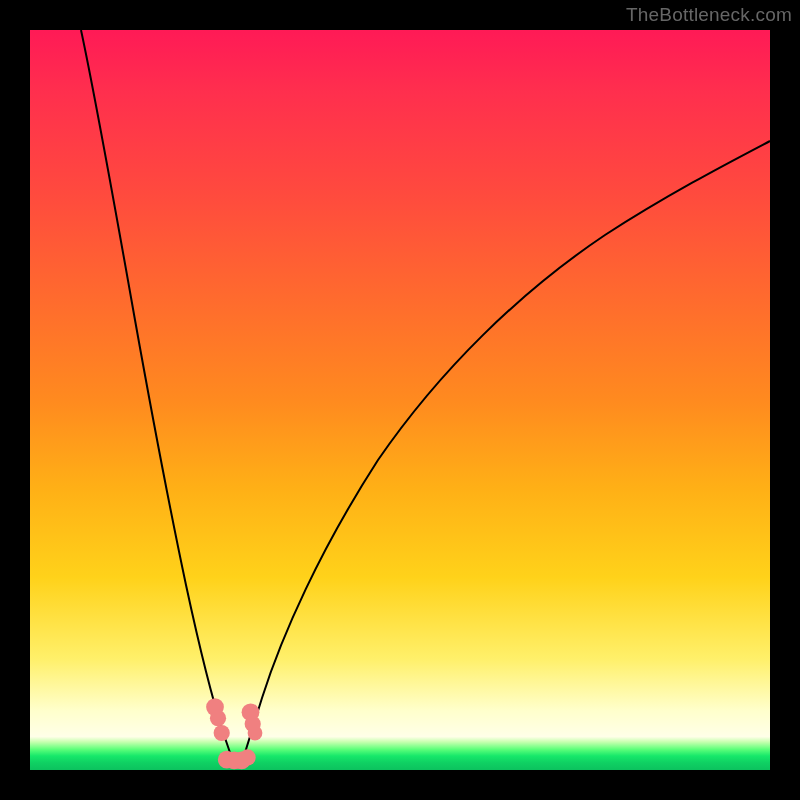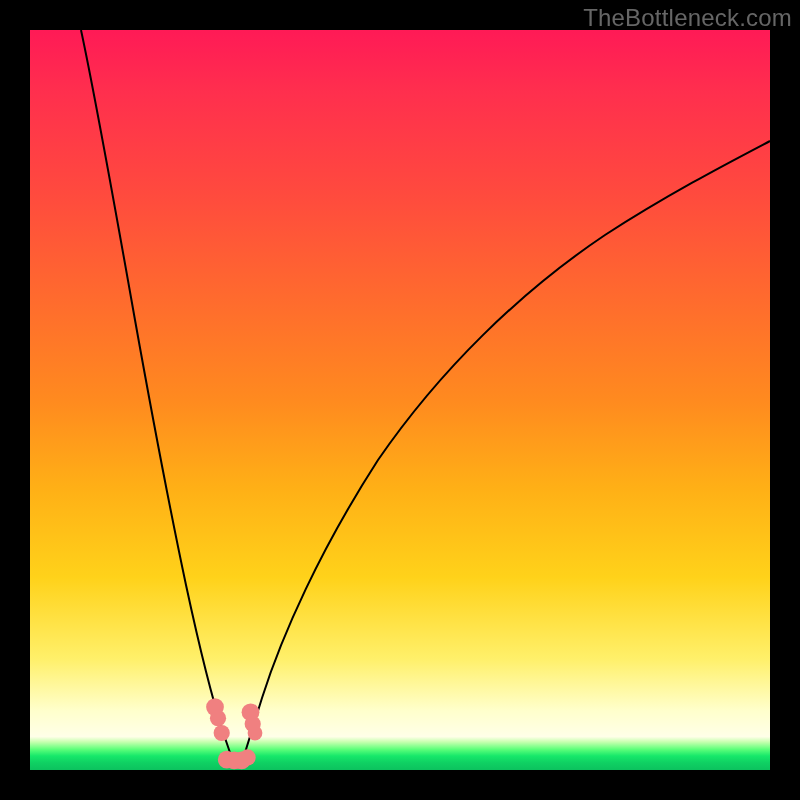--- a/index.html
+++ b/index.html
@@ -43,21 +43,21 @@
       #16e86a 98.1%,
       #0fd163 99%,
       #0cc25e 100%
     );
   }
   .watermark {
     position: absolute;
     top: 4px;
     right: 8px;
     color: #666666;
-    font-size: 24px;
+    font-size: 19px;
     font-weight: 400;
     letter-spacing: 0.2px;
     z-index: 5;
   }
   svg.curves {
     position: absolute;
     left: 0;
     top: 0;
     width: 740px;
     height: 740px;

